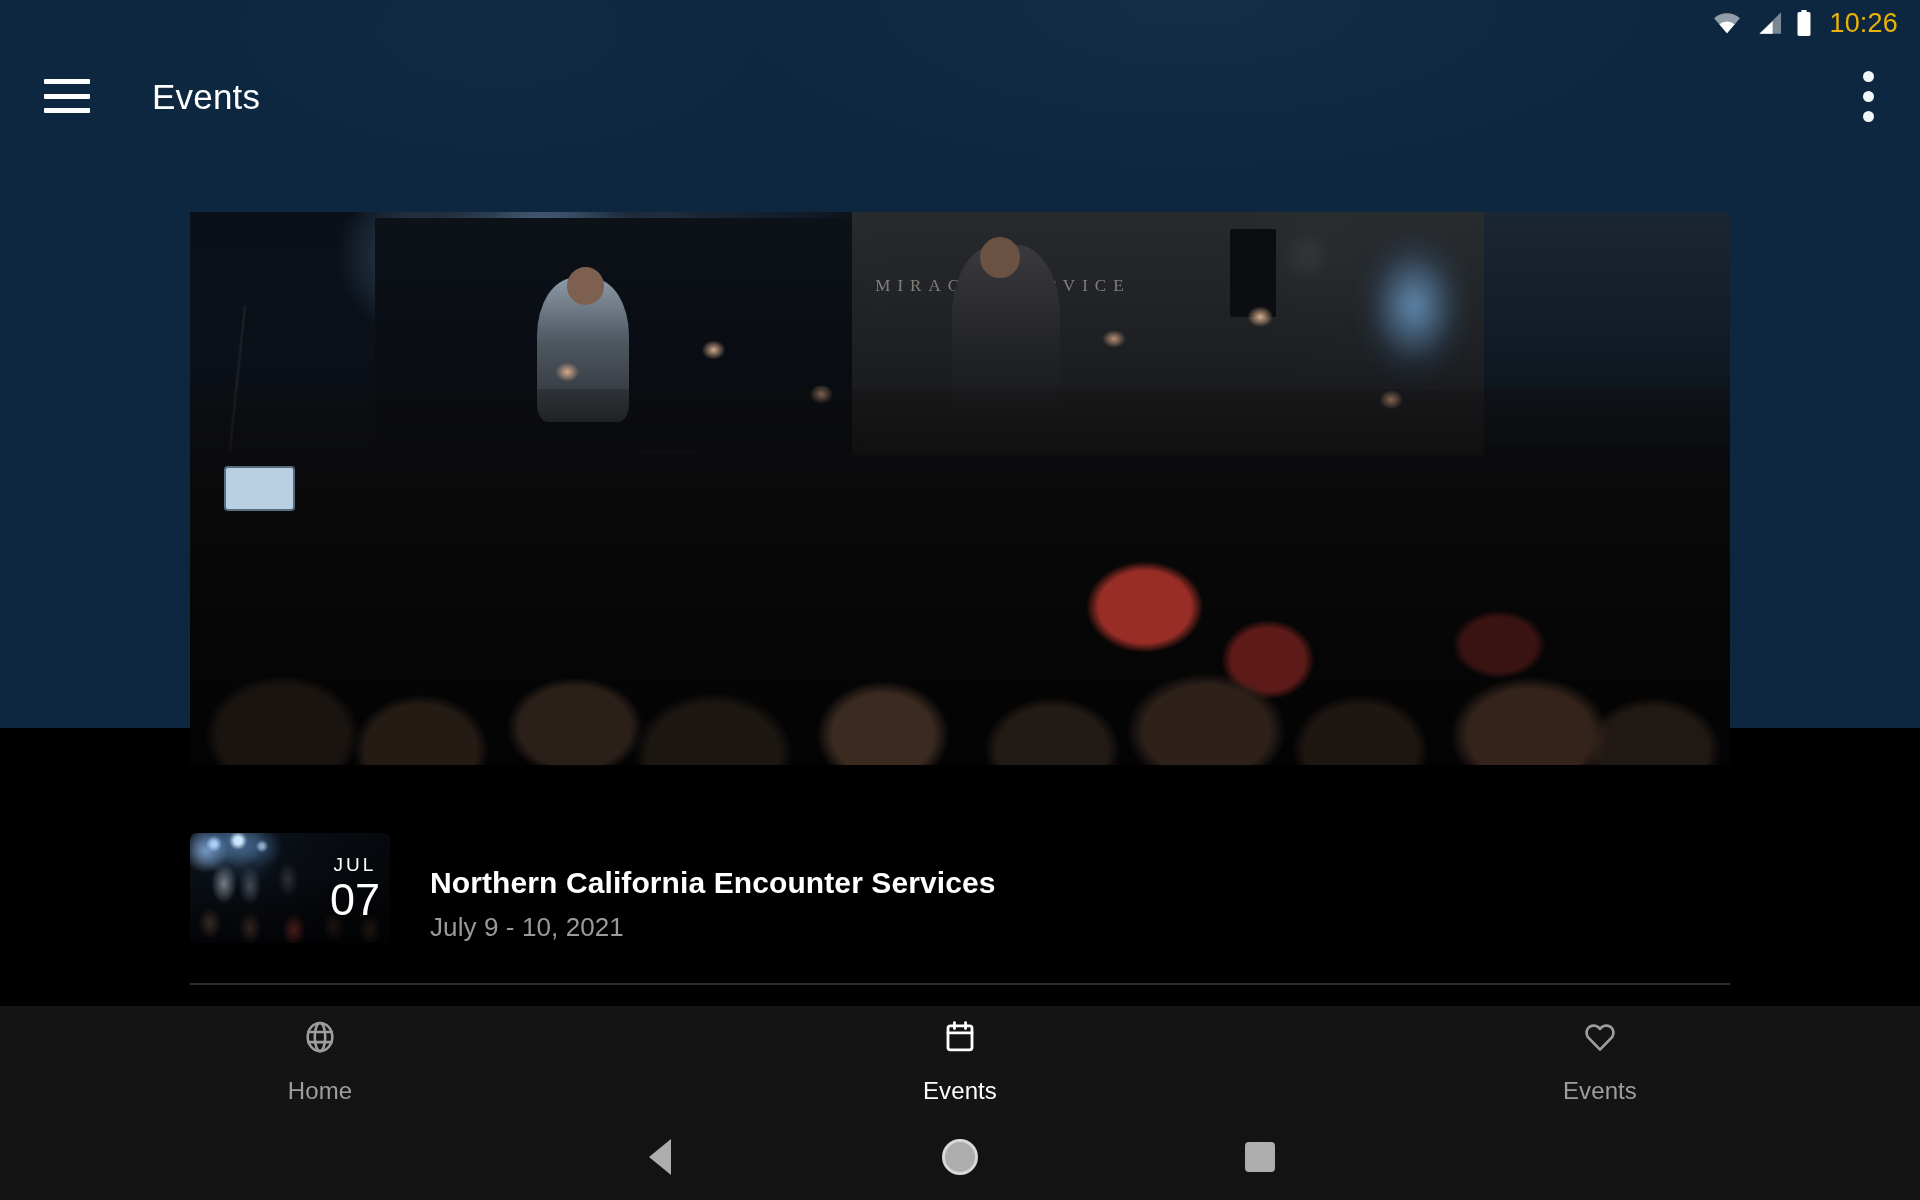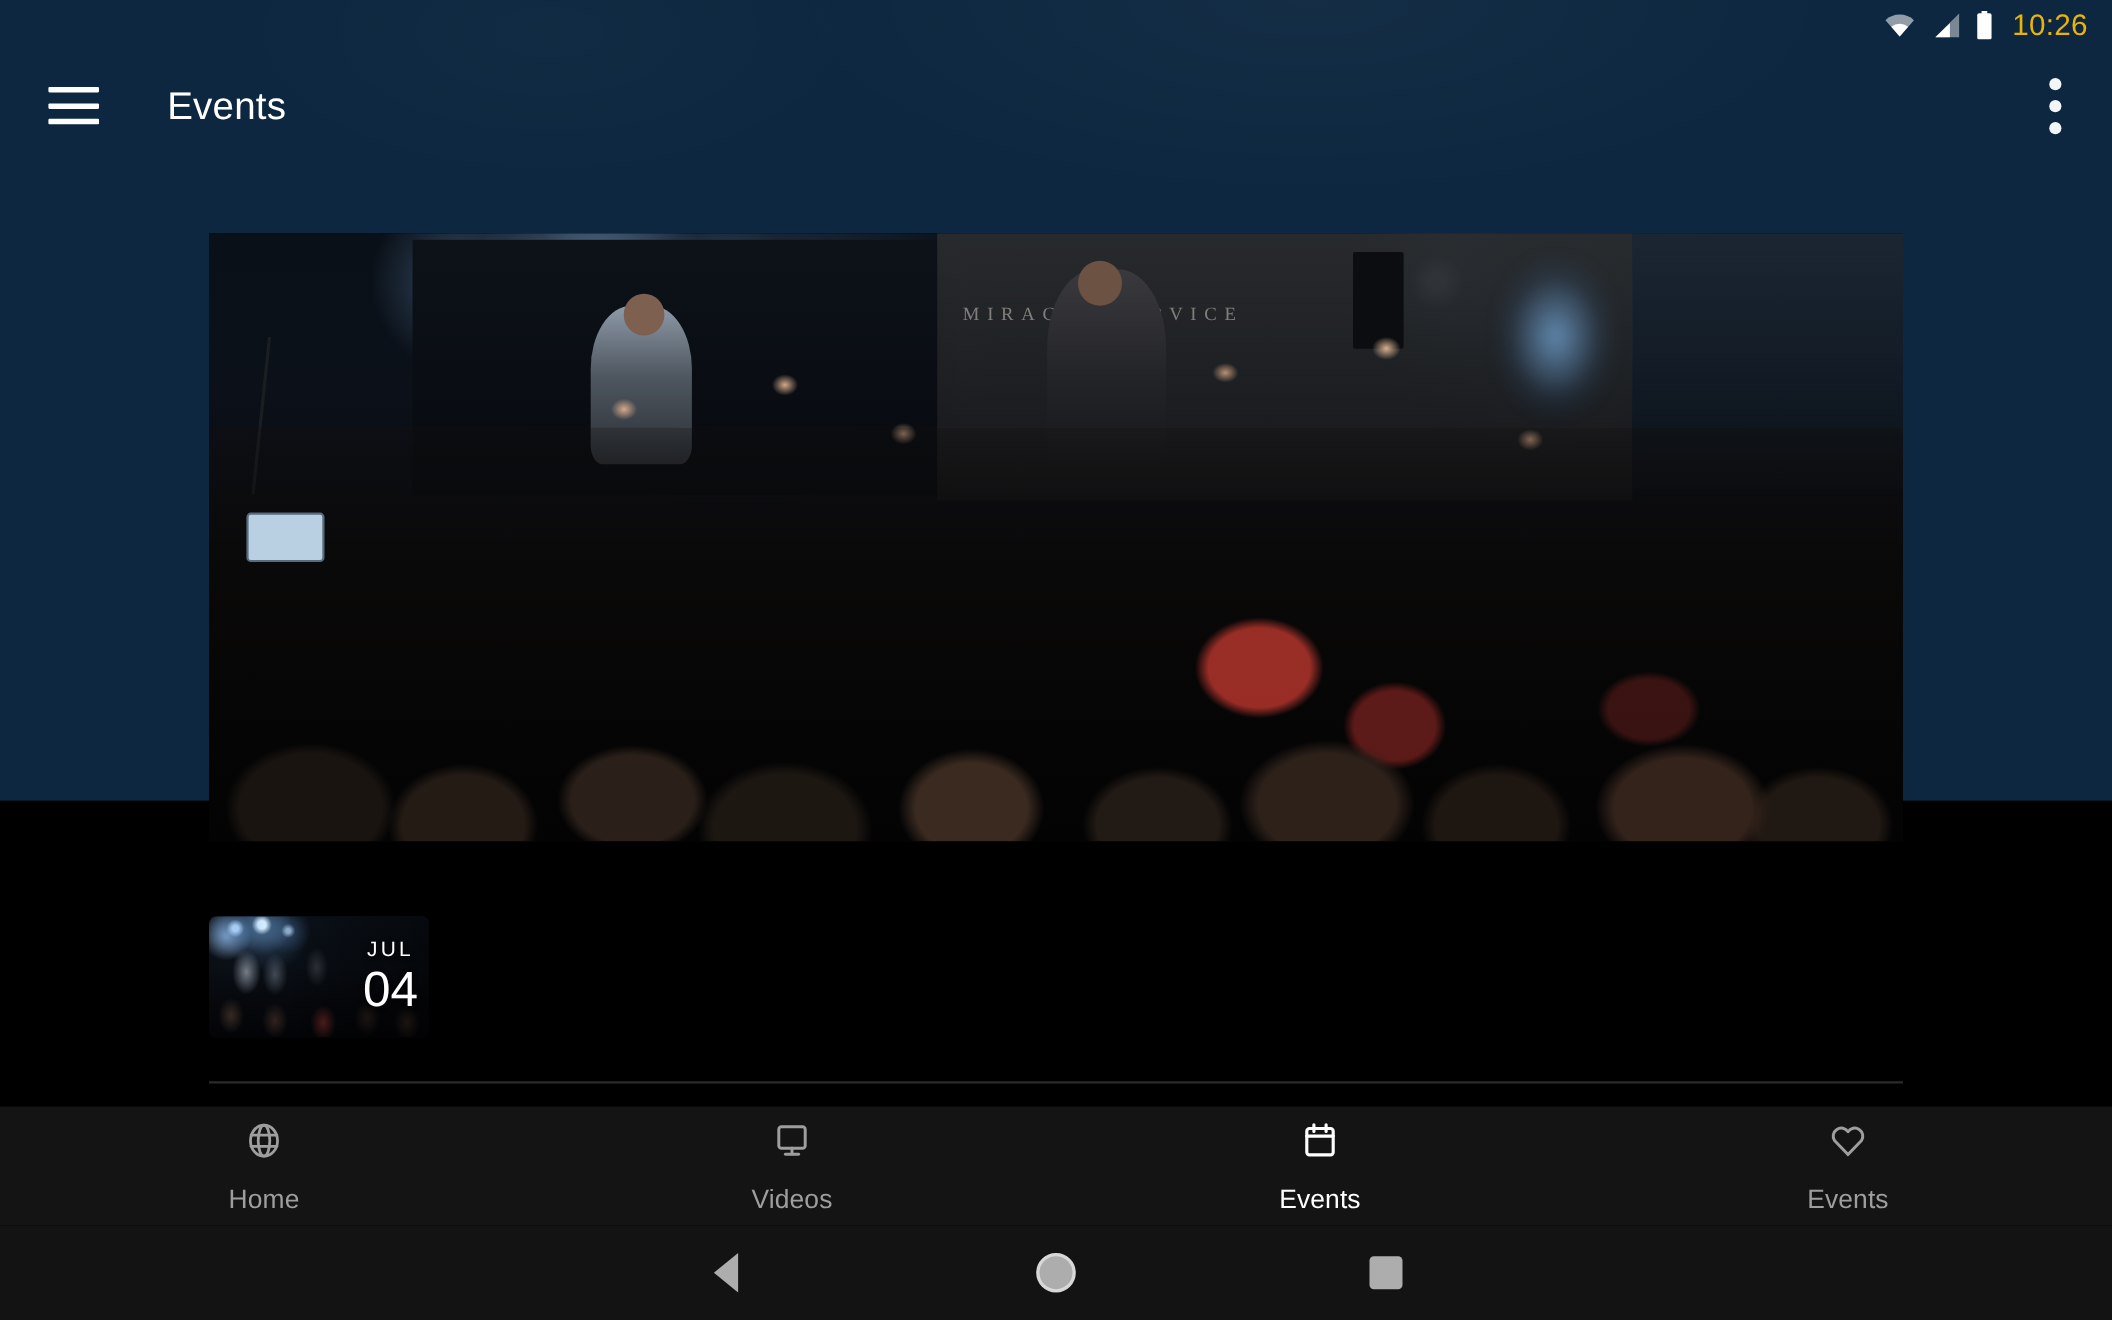--- a/index.html
+++ b/index.html
@@ -330,52 +330,46 @@
   </div>
 
   <div class="content">
 
     <div class="event-row">
       <div class="event-thumb">
         <div class="tpic"></div>
         <div class="tshade"></div>
         <div class="date-badge">
           <span class="date-mon">JUL</span>
-          <span class="date-day">04</span>
+          <span class="date-day">07</span>
         </div>
+      </div>
+      <div class="event-text">
+        <div class="event-title">Northern California Encounter Services</div>
+        <div class="event-date">July 9 - 10, 2021</div>
       </div>
     </div>
 
     <div class="divider"></div>
   </div>
 
   <div class="tab-bar">
 
     <div class="tab">
       <span class="tab-icon">
         <svg width="36" height="36" viewBox="0 0 24 24" fill="none" stroke-width="1.7" stroke-linecap="round">
           <ellipse class="s" cx="12" cy="12" rx="8.2" ry="9.4"></ellipse>
           <ellipse class="s" cx="12" cy="12" rx="3.5" ry="9.4"></ellipse>
           <line class="s" x1="4.2" y1="8.6" x2="19.8" y2="8.6"></line>
           <line class="s" x1="4.2" y1="15.4" x2="19.8" y2="15.4"></line>
         </svg>
       </span>
       <span class="tab-label">Home</span>
     </div>
 
-    <div class="tab">
-      <span class="tab-icon">
-        <svg width="36" height="36" viewBox="0 0 24 24" fill="none" stroke-width="1.8" stroke-linecap="round">
-          <rect class="s" x="4" y="3.6" width="16" height="13" rx="1.6"></rect>
-          <line class="s" x1="12" y1="16.6" x2="12" y2="20"></line>
-          <line class="s" x1="8" y1="20.2" x2="16" y2="20.2"></line>
-        </svg>
-      </span>
-      <span class="tab-label">Videos</span>
-    </div>
 
     <div class="tab active">
       <span class="tab-icon">
         <svg width="36" height="36" viewBox="0 0 24 24" fill="none" stroke-width="1.9" stroke-linecap="round">
           <rect class="s" x="4" y="4.6" width="16" height="16" rx="1.6"></rect>
           <line class="s" x1="4" y1="9.2" x2="20" y2="9.2"></line>
           <line class="s" x1="8.3" y1="2.4" x2="8.3" y2="6.4"></line>
           <line class="s" x1="15.7" y1="2.4" x2="15.7" y2="6.4"></line>
         </svg>
       </span>

